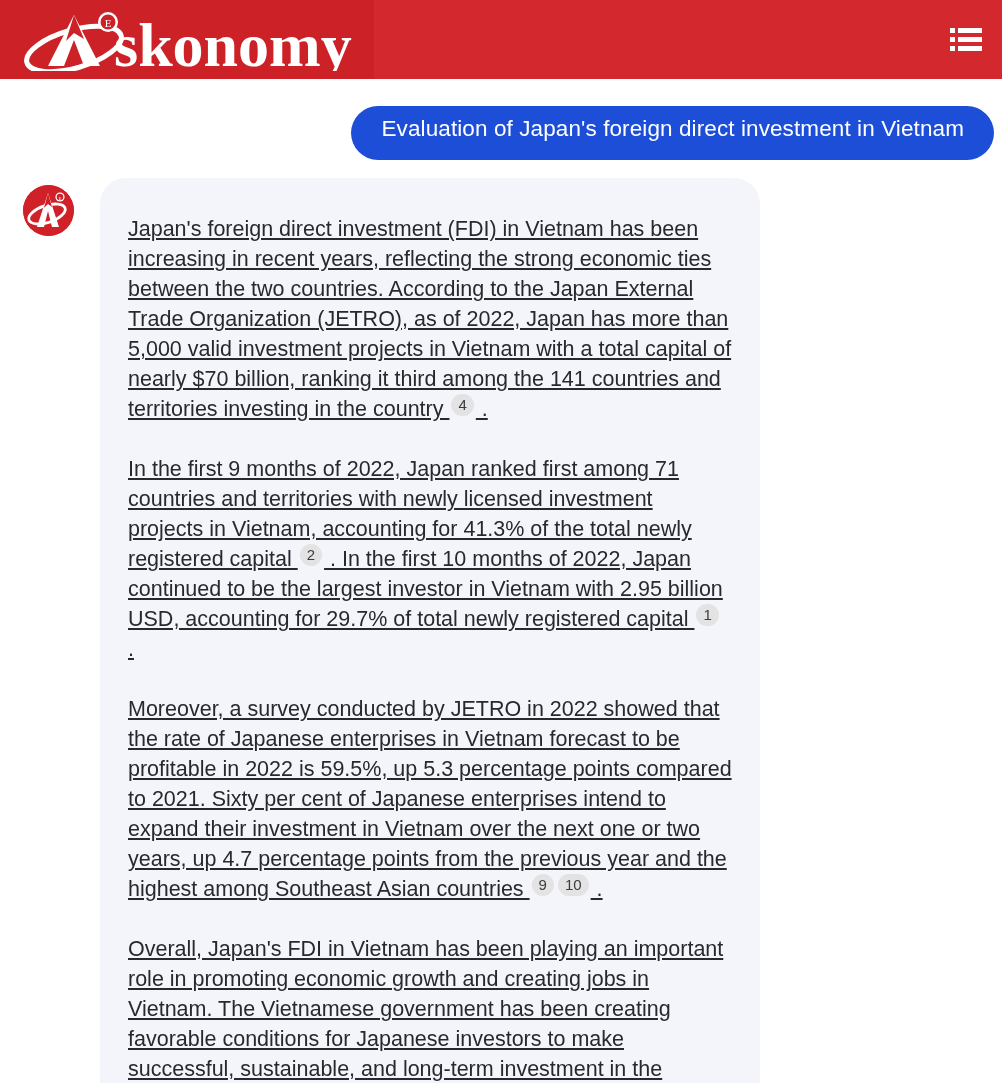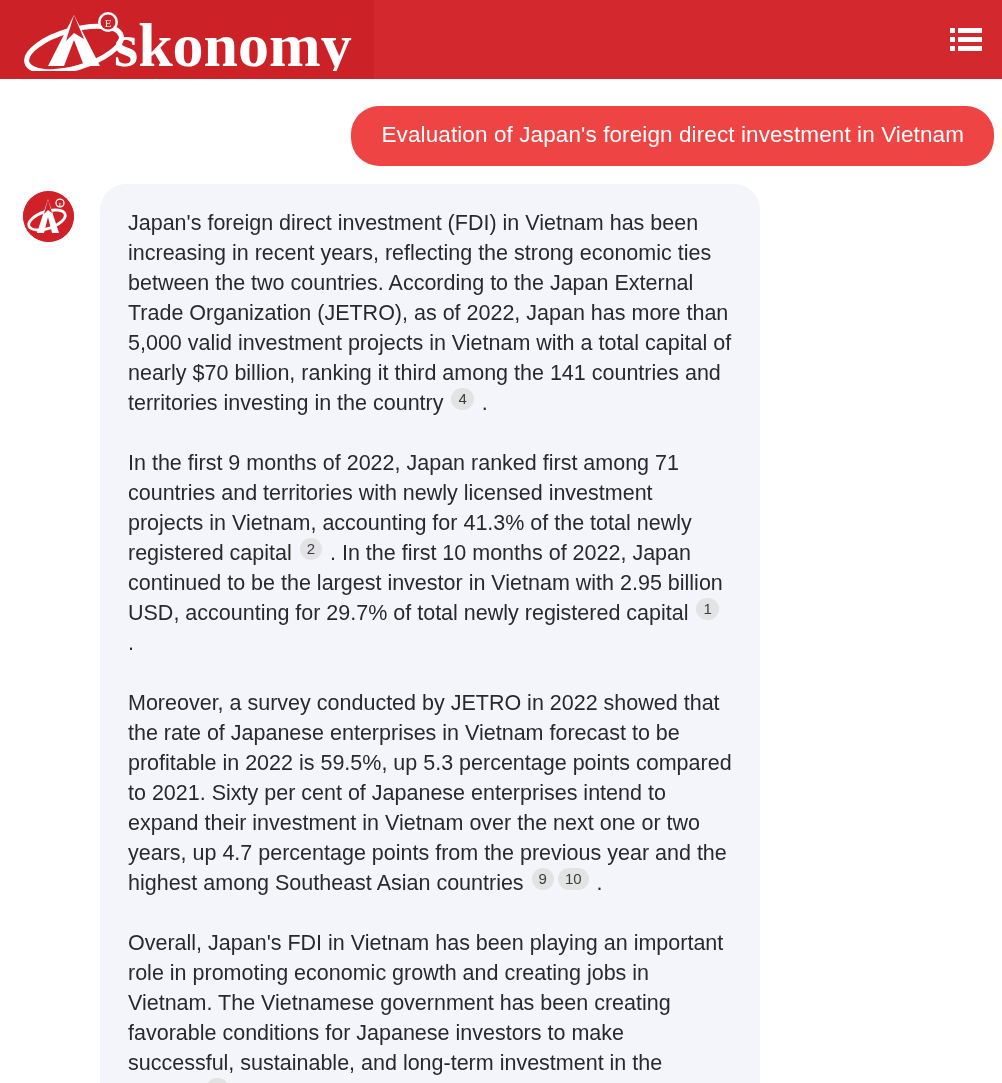--- a/index.html
+++ b/index.html
@@ -47,24 +47,24 @@
 
   
   .title-row {
     width: 1002px;
     padding-top: 27px;
     display: flex;
     justify-content: flex-end;
     padding-right: 8px;
   }
   .title-bubble {
-    background: #ef4444;
+    background: #1d4ed8;
     color: #ffffff;
     border-radius: 28px;
-    padding: 15px 30px 17px 30px;
+    padding: 9px 30px 17px 30px;
     font-size: 22.5px;
     line-height: 28px;
     letter-spacing: 0.1px;
     white-space: nowrap;
   }
 
   
   .answer-row {
     display: flex;
     align-items: flex-start;
@@ -87,21 +87,22 @@
     margin-left: 26px;
     width: 660px;
     background: #f4f5fa;
     border-radius: 26px;
     padding: 24px 28px 30px 28px;
     color: #27292e;
     font-size: 21.5px;
     line-height: 30px;
   }
   .answer-bubble p {
-    margin: 0 0 30px 0;
+    margin: 12px 0 30px 0;
+    text-decoration: underline;
   }
   .answer-bubble p:last-child { margin-bottom: 0; }
 
   .cite {
     display: inline-block;
     background: #e3e3e3;
     color: #3a3c41;
     border-radius: 999px;
     font-size: 15px;
     line-height: 22px;

